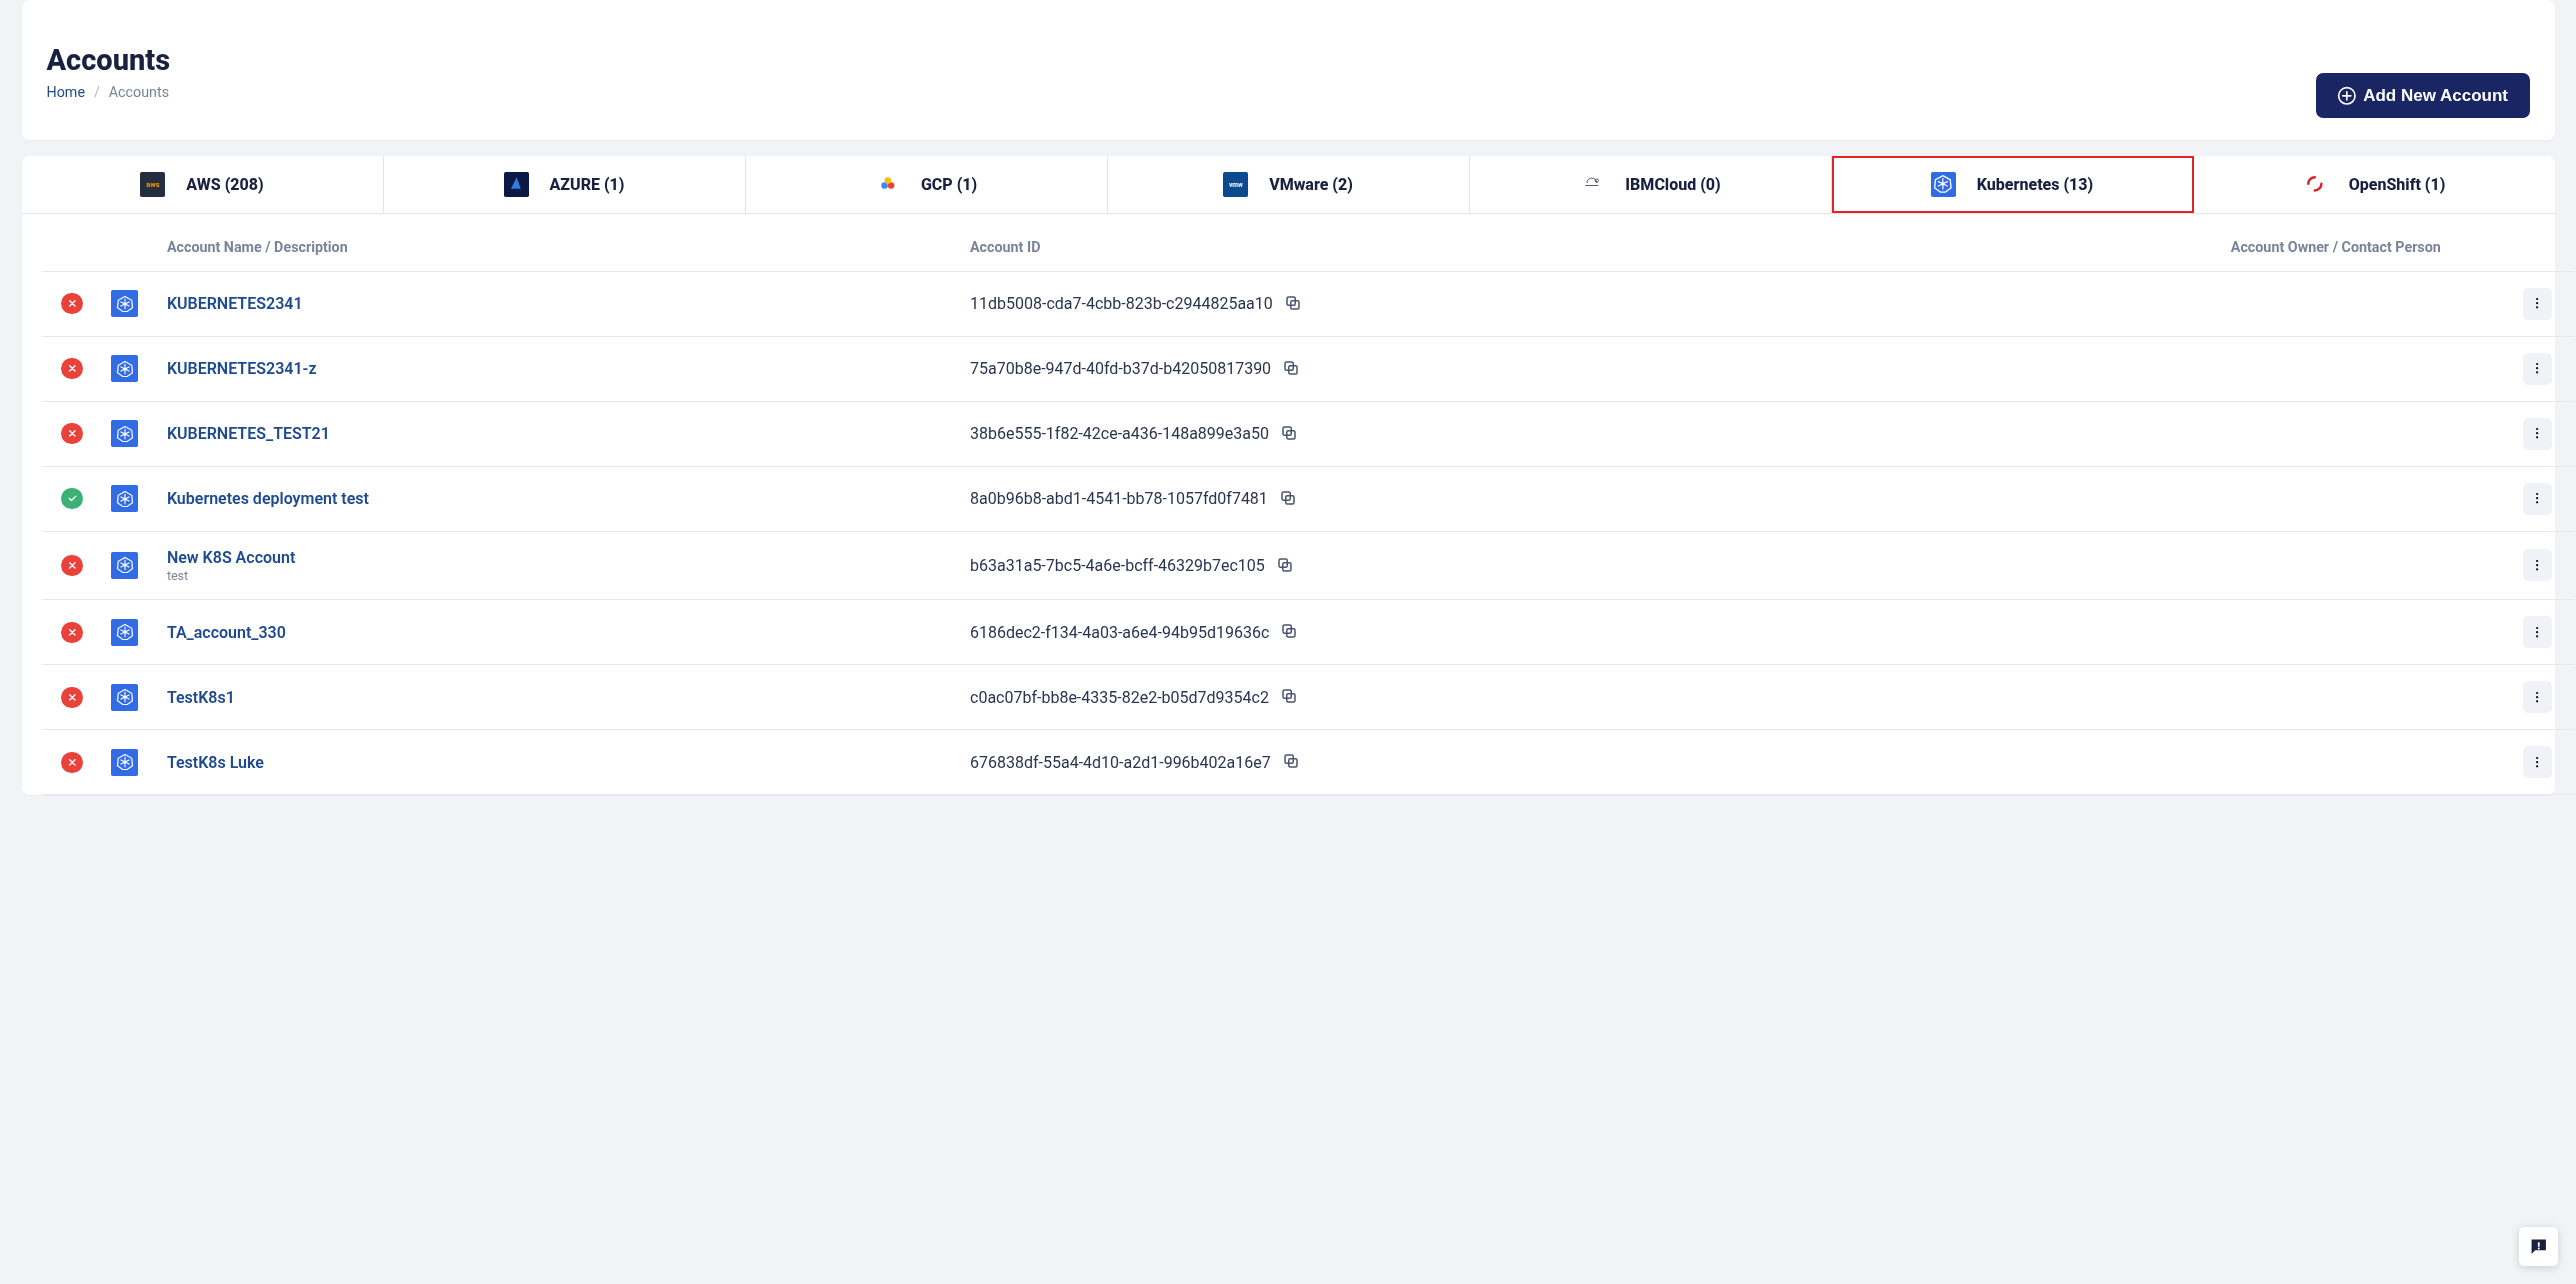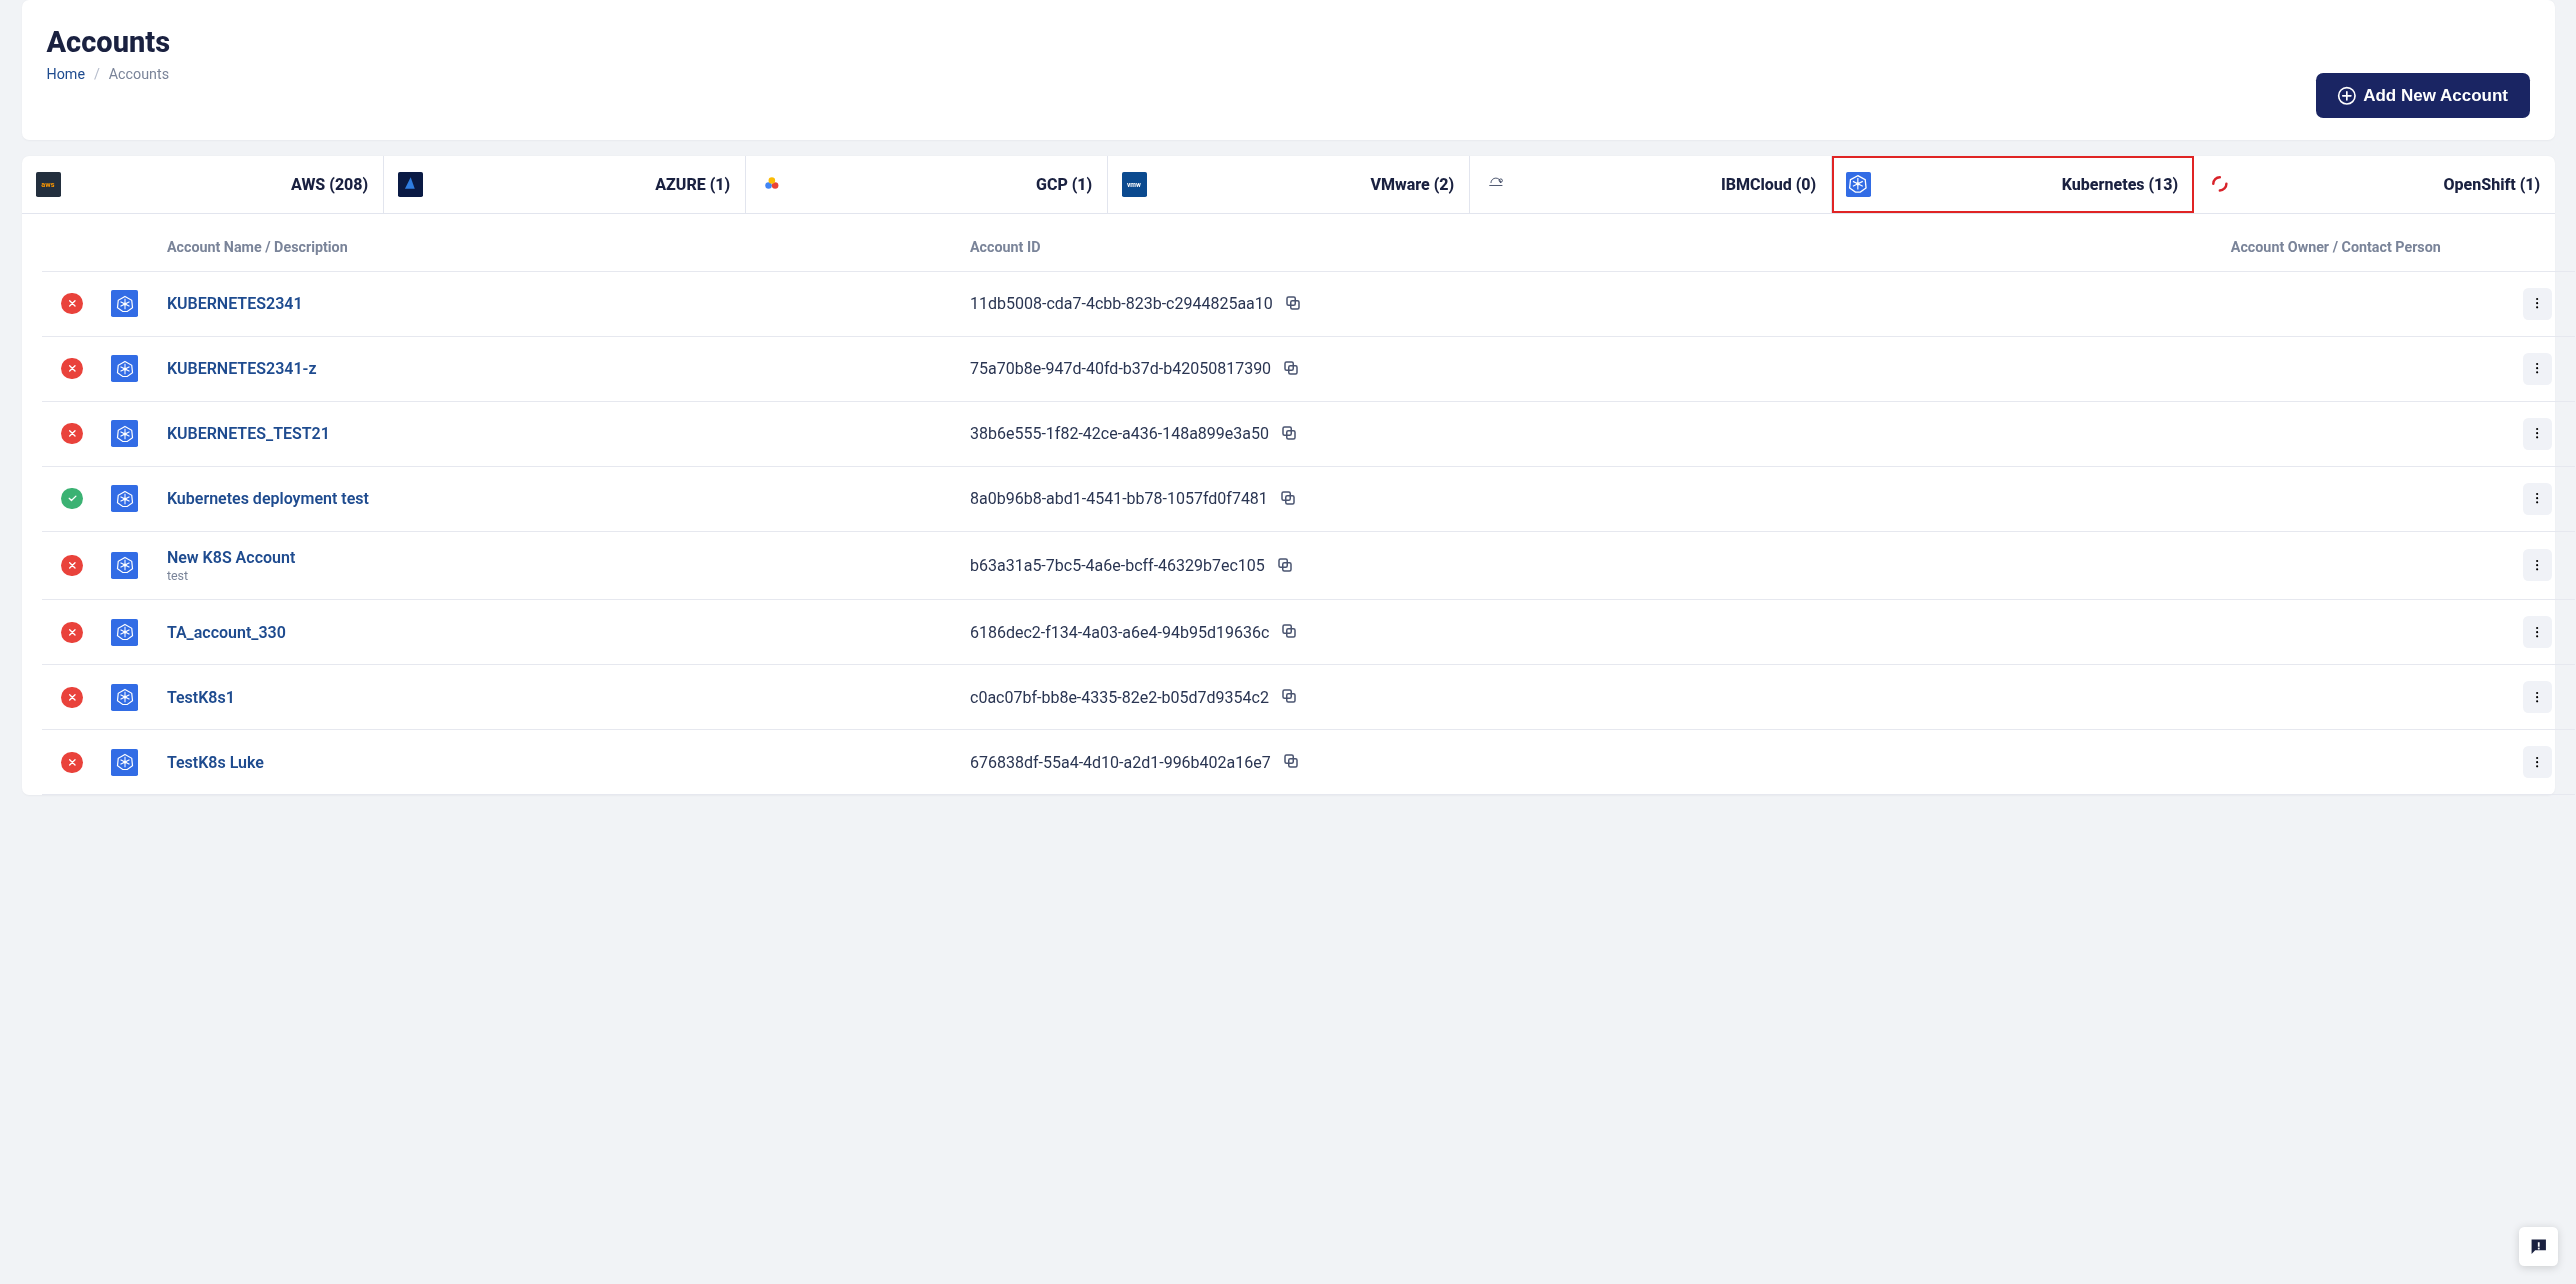--- a/index.html
+++ b/index.html
@@ -26,41 +26,41 @@
   }
   .page{padding:0 21.5px 36px;min-width:1073px;}
   
   .header-card{
     background:var(--card);
     border-radius:7.2px;
     padding:25px 25px 21.5px;
     margin-top:0;
     display:flex;
     justify-content:space-between;
-    align-items:flex-start;
+    align-items:center;
     box-shadow:0 0.9px 1.8px rgba(20,30,60,.04);
   }
   .page-title{font-size:29px;font-weight:800;color:#1a2140;margin:0 0 7.2px;}
   .breadcrumb{font-size:14.3px;color:var(--muted);}
   .breadcrumb a{color:var(--link);text-decoration:none;}
   .breadcrumb-sep{margin:0 5.4px;color:#b6bdcc;}
   .btn-primary{
     background:var(--primary);color:#fff;border:none;border-radius:7.2px;
     padding:12.5px 21.5px;font-size:17px;font-weight:700;display:inline-flex;
     align-items:center;gap:6px;cursor:pointer;margin-top:48px;
   }
   .btn-primary svg{width:19.7px;height:19.7px;}
   
   .tabs-card{
     background:var(--card);border-radius:7.2px;margin-top:16px;
     box-shadow:0 0.9px 1.8px rgba(20,30,60,.04);
   }
   .tabs-row{display:flex;border-bottom:0.9px solid var(--tab-border);position:relative;}
   .tab{
-    flex:1;display:flex;align-items:center;justify-content:space-between;gap:21px;
+    flex:1;display:flex;align-items:center;justify-content:center;gap:21px;
     padding:16px 14.3px;border-right:0.9px solid var(--tab-border);
     font-weight:800;font-size:16px;color:var(--text);cursor:pointer;
     position:relative;
   }
   .tab:last-child{border-right:none;}
   .tab.selected{outline:2.7px solid var(--select);outline-offset:-2.7px;}
   .tab .provider-icon{width:25px;height:25px;display:flex;align-items:center;justify-content:center;border-radius:1.8px;}
   .provider-aws{background:#232f3e;}
   .provider-azure{background:#0a1a44;}
   .provider-gcp{background:transparent;}

